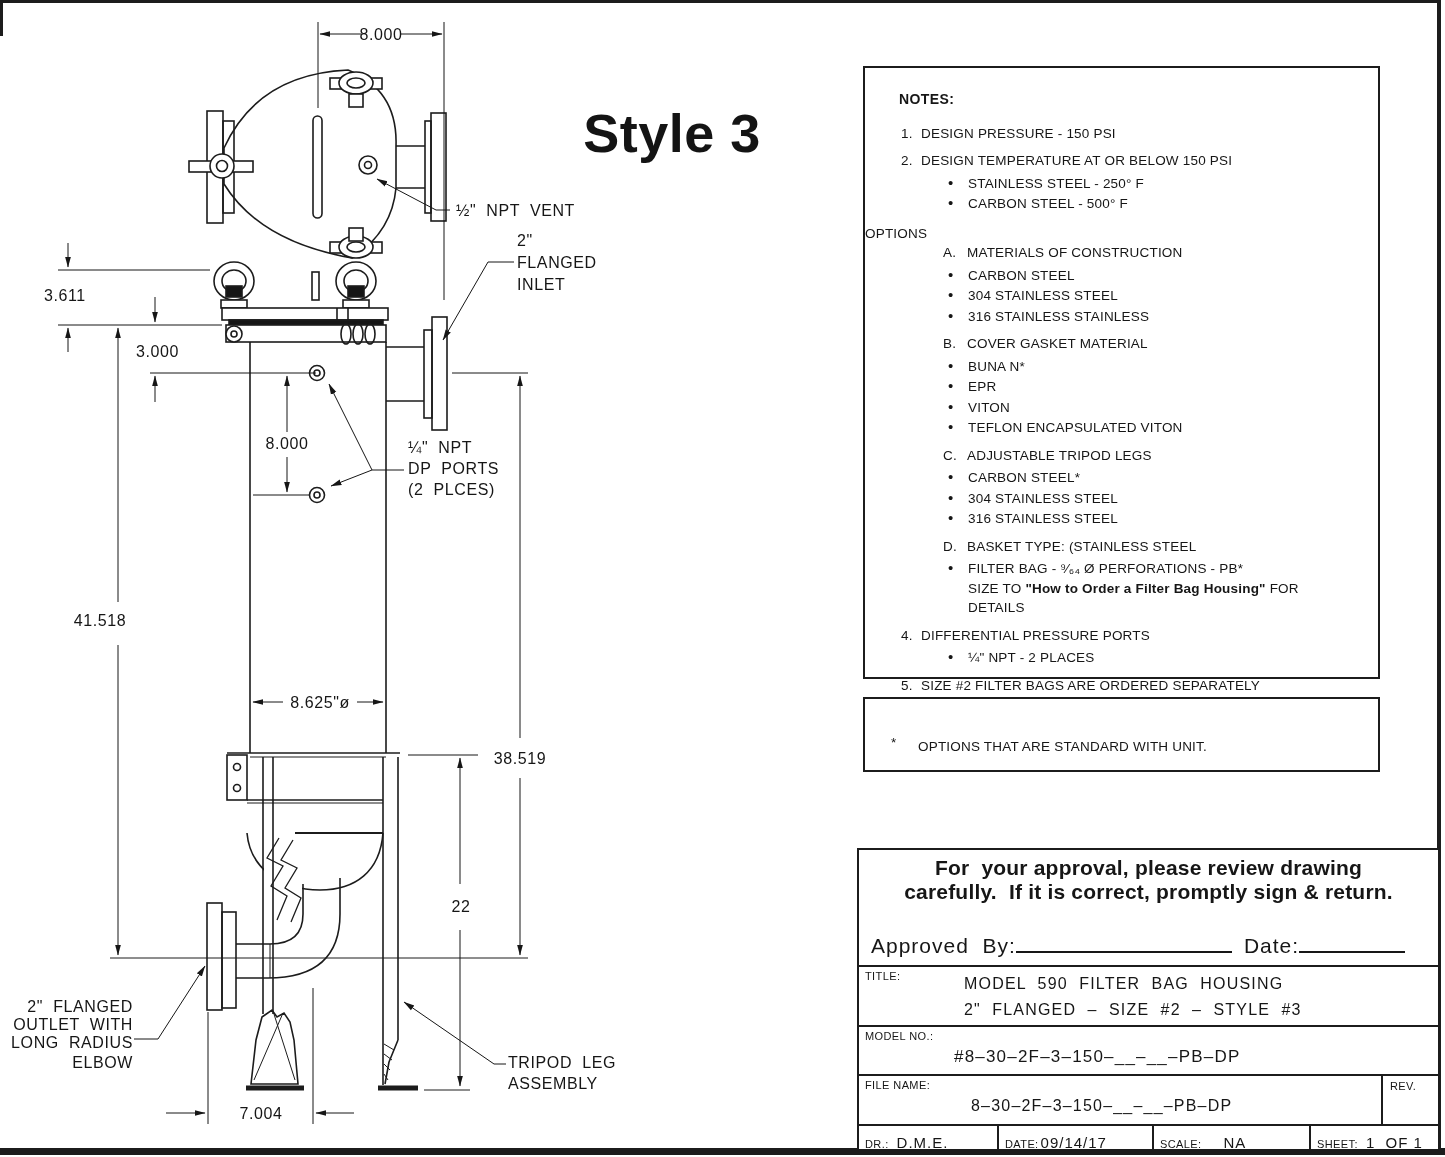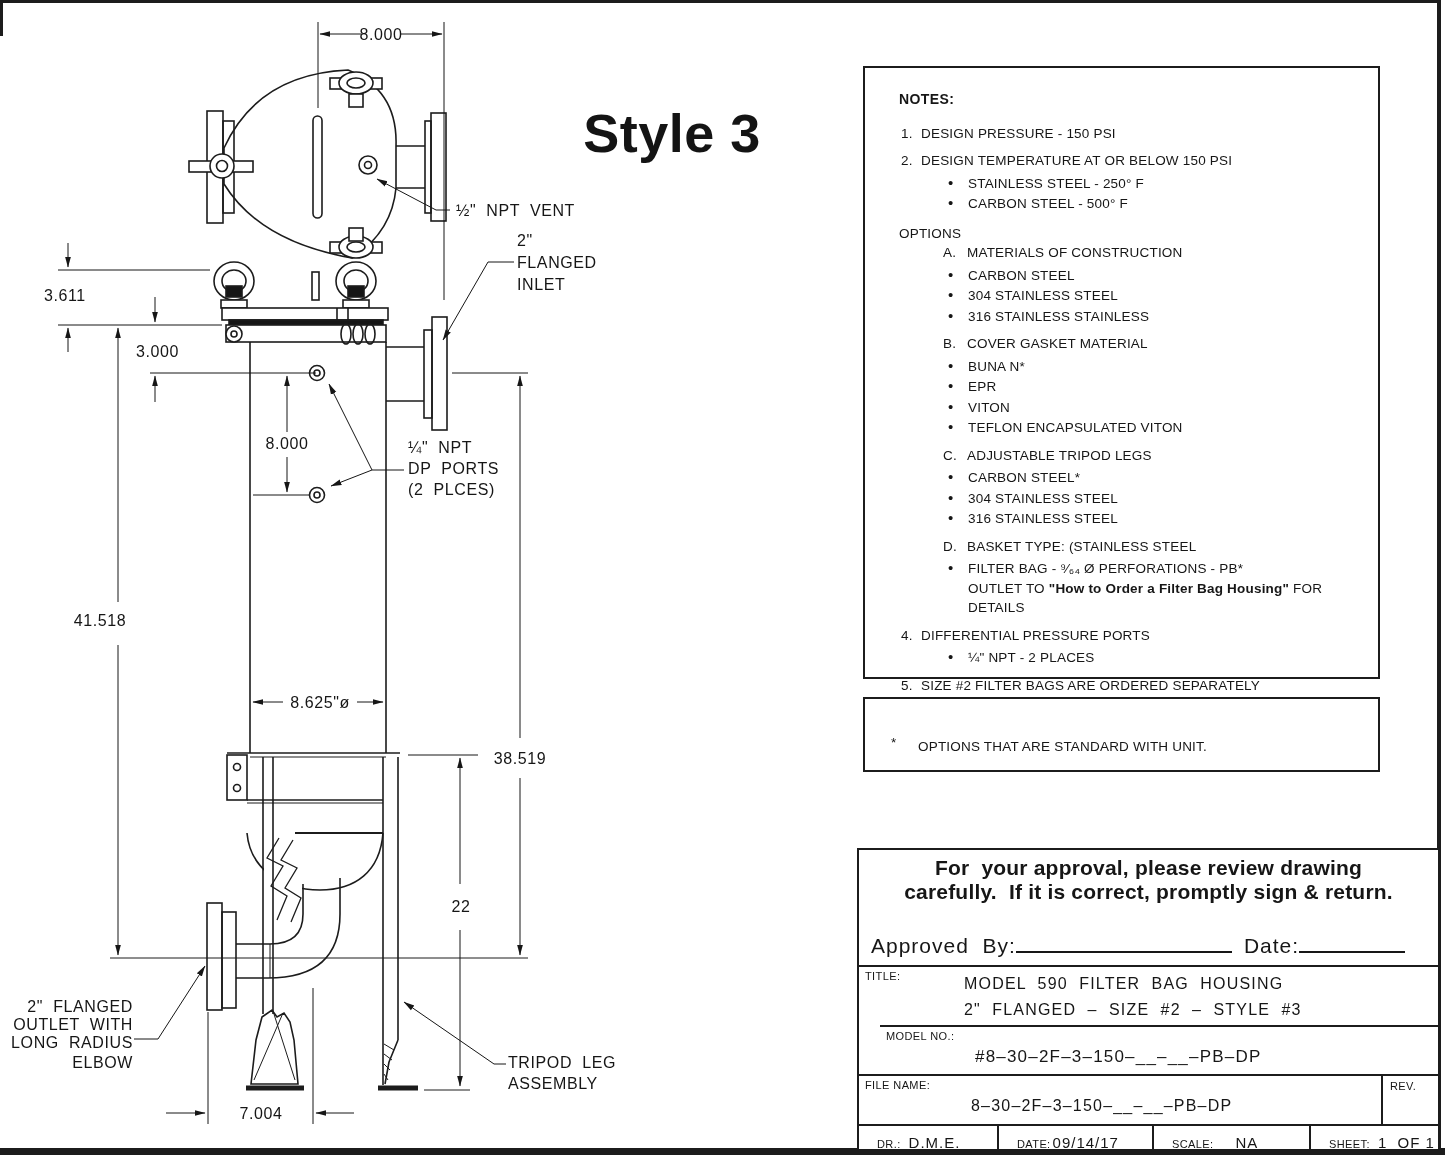--- a/index.html
+++ b/index.html
@@ -28,21 +28,21 @@
   .stdbox .ast{position:absolute;left:26px;top:36px;}
   .stdbox .txt{position:absolute;left:53px;top:40px;white-space:pre;}
   
   .tb-row{position:absolute;left:0;right:0;border-top:2px solid #1c1c1c;box-sizing:border-box;}
   .ap-line{ text-align:center;font-weight:bold;font-size:21px;letter-spacing:.2px;white-space:pre;}
   .cad{letter-spacing:1.2px;white-space:pre;}
   .approw{position:absolute;left:12px;right:10px;bottom:9px;display:flex;align-items:baseline;
           font-size:21px;letter-spacing:1px;white-space:pre;}
   .blank{border-bottom:2px solid #161616;display:inline-block;height:1px;}
   .lbl{font-size:11px;letter-spacing:.4px;}
-  .cell{box-sizing:border-box;height:100%;position:relative;display:flex;align-items:baseline;padding:8px 0 0 18px;}
+  .cell{box-sizing:border-box;height:100%;position:relative;display:flex;align-items:baseline;padding:8px 0 0 6px;}
   .cell .val{font-size:15px;letter-spacing:1px;white-space:pre;margin-left:8px;}
   svg text{white-space:pre;}
   .dimtxt{font-size:16px;fill:#161616;letter-spacing:.6px;}
   .styletxt{font-size:54px;font-weight:600;fill:#141414;letter-spacing:.5px;}
 </style>
 </head>
 <body>
 
 <div class="pb" style="left:0;top:0;width:1441px;height:3px;"></div>
 <div class="pb" style="left:0;top:0;width:3px;height:36px;"></div>
@@ -208,37 +208,37 @@
     <text class="dimtxt" x="261" y="1119" text-anchor="middle">7.004</text>
   </g>
 </svg>
 
 <div class="panel notes" style="left:863px;top:66px;width:517px;height:613px;">
   <div class="hd">NOTES:</div>
   <div class="nline n-num mt14"><span class="no">1.</span><span>DESIGN PRESSURE - 150 PSI</span></div>
   <div class="nline n-num mt8"><span class="no">2.</span><span>DESIGN TEMPERATURE AT OR BELOW 150 PSI</span></div>
   <div class="nline n-bul mt2"><span class="bu">•</span><span>STAINLESS STEEL - 250° F</span></div>
   <div class="nline n-bul"><span class="bu">•</span><span>CARBON STEEL - 500° F</span></div>
-  <div class="nline mt10" style="padding-left:34px;"><span>OPTIONS</span></div>
+  <div class="nline mt10" style=""><span>OPTIONS</span></div>
   <div class="nline n-let"><span class="lt">A.</span><span>MATERIALS OF CONSTRUCTION</span></div>
   <div class="nline n-bul mt2"><span class="bu">•</span><span>CARBON STEEL</span></div>
   <div class="nline n-bul"><span class="bu">•</span><span>304 STAINLESS STEEL</span></div>
   <div class="nline n-bul"><span class="bu">•</span><span>316 STAINLESS STAINLESS</span></div>
   <div class="nline n-let mt8"><span class="lt">B.</span><span>COVER GASKET MATERIAL</span></div>
   <div class="nline n-bul mt2"><span class="bu">•</span><span>BUNA N*</span></div>
   <div class="nline n-bul"><span class="bu">•</span><span>EPR</span></div>
   <div class="nline n-bul"><span class="bu">•</span><span>VITON</span></div>
   <div class="nline n-bul"><span class="bu">•</span><span>TEFLON ENCAPSULATED VITON</span></div>
   <div class="nline n-let mt8"><span class="lt">C.</span><span>ADJUSTABLE TRIPOD LEGS</span></div>
   <div class="nline n-bul mt2"><span class="bu">•</span><span>CARBON STEEL*</span></div>
   <div class="nline n-bul"><span class="bu">•</span><span>304 STAINLESS STEEL</span></div>
   <div class="nline n-bul"><span class="bu">•</span><span>316 STAINLESS STEEL</span></div>
   <div class="nline n-let mt8"><span class="lt">D.</span><span>BASKET TYPE: (STAINLESS STEEL</span></div>
   <div class="nline n-bul mt2"><span class="bu">•</span><span>FILTER BAG - ⁹⁄₆₄ Ø PERFORATIONS - PB*</span></div>
-  <div class="nline n-cont"><span>OUTLET TO </span><span class="b">"How to Order a Filter Bag Housing"</span><span> FOR</span></div>
+  <div class="nline n-cont"><span>SIZE TO </span><span class="b">"How to Order a Filter Bag Housing"</span><span> FOR</span></div>
   <div class="nline n-cont"><span>DETAILS</span></div>
   <div class="nline n-num mt8"><span class="no">4.</span><span>DIFFERENTIAL PRESSURE PORTS</span></div>
   <div class="nline n-bul mt2"><span class="bu">•</span><span>¼" NPT - 2 PLACES</span></div>
   <div class="nline n-num mt8"><span class="no">5.</span><span>SIZE #2 FILTER BAGS ARE ORDERED SEPARATELY</span></div>
 </div>
 
 <div class="panel stdbox" style="left:863px;top:697px;width:517px;height:75px;">
   <span class="ast">*</span>
   <span class="txt">OPTIONS THAT ARE STANDARD WITH UNIT.</span>
 </div>
@@ -255,21 +255,21 @@
       <span class="blank" style="width:106px;"></span>
     </div>
   </div>
 
   <div class="tb-row" style="top:115px;height:60px;">
     <span class="lbl abs" style="left:6px;top:3px;">TITLE:</span>
     <div class="cad abs" style="left:105px;top:8px;font-size:16px;">MODEL  590  FILTER  BAG  HOUSING</div>
     <div class="cad abs" style="left:105px;top:34px;font-size:16px;">2"  FLANGED  –  SIZE  #2  –  STYLE  #3</div>
   </div>
 
-  <div class="tb-row" style="top:175px;height:49px;margin-left:21px;">
+  <div class="tb-row" style="top:175px;height:49px;">
     <span class="lbl abs" style="left:6px;top:3px;">MODEL NO.:</span>
     <div class="cad abs" style="left:95px;top:20px;font-size:17px;">#8–30–2F–3–150–__–__–PB–DP</div>
   </div>
 
   <div class="tb-row" style="top:224px;height:50px;">
     <span class="lbl abs" style="left:6px;top:3px;">FILE NAME:</span>
     <div class="cad abs" style="left:112px;top:21px;font-size:16px;">8–30–2F–3–150–__–__–PB–DP</div>
     <div class="abs" style="right:0;top:0;bottom:0;width:55px;border-left:2px solid #1c1c1c;">
       <span class="lbl abs" style="left:7px;top:4px;">REV.</span>
     </div>

